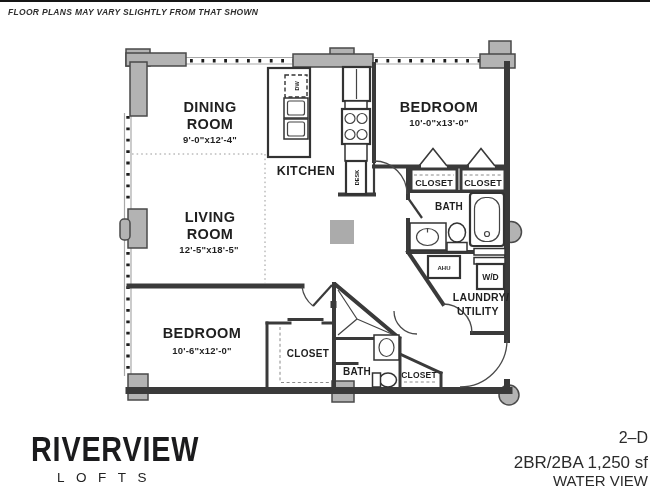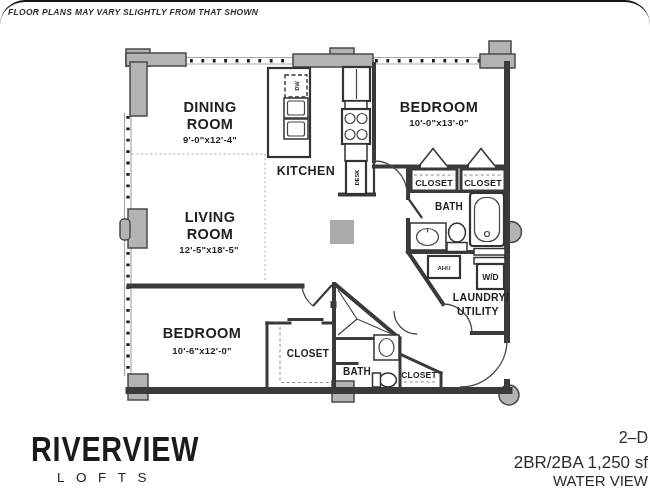--- a/index.html
+++ b/index.html
@@ -1,18 +1,18 @@
 <!DOCTYPE html>
 <html><head>
 <meta charset="utf-8">
 <style>
   html,body{margin:0;padding:0;background:#ffffff;}
   .page{position:relative;width:650px;height:502px;background:#fff;overflow:hidden;
         border-top:2px solid #161616;box-sizing:border-box;
-        font-family:"Liberation Sans",sans-serif;border-radius:25px;}
+        font-family:"Liberation Sans",sans-serif;}
   svg text{font-family:"Liberation Sans",sans-serif;fill:#1f1f1f;}
   .lbl{font-size:14.5px;font-weight:700;text-anchor:middle;letter-spacing:.4px;}
   .dims{font-size:9.5px;font-weight:700;text-anchor:middle;letter-spacing:.2px;}
   .small{font-size:10px;font-weight:700;text-anchor:middle;letter-spacing:.3px;}
   .small9{font-size:9px;font-weight:700;text-anchor:middle;letter-spacing:.2px;}
   .tiny{font-size:6px;font-weight:700;text-anchor:middle;}
   .wd{font-size:8.5px;font-weight:700;text-anchor:middle;}
   .disc{font-size:8.5px;font-weight:700;font-style:italic;letter-spacing:.3px;fill:#2e2e2e;}
   .brand{font-size:36px;font-weight:800;letter-spacing:1px;fill:#1b1b1d;}
   .brandsub{font-size:13.5px;font-weight:400;letter-spacing:11.5px;fill:#222;}

